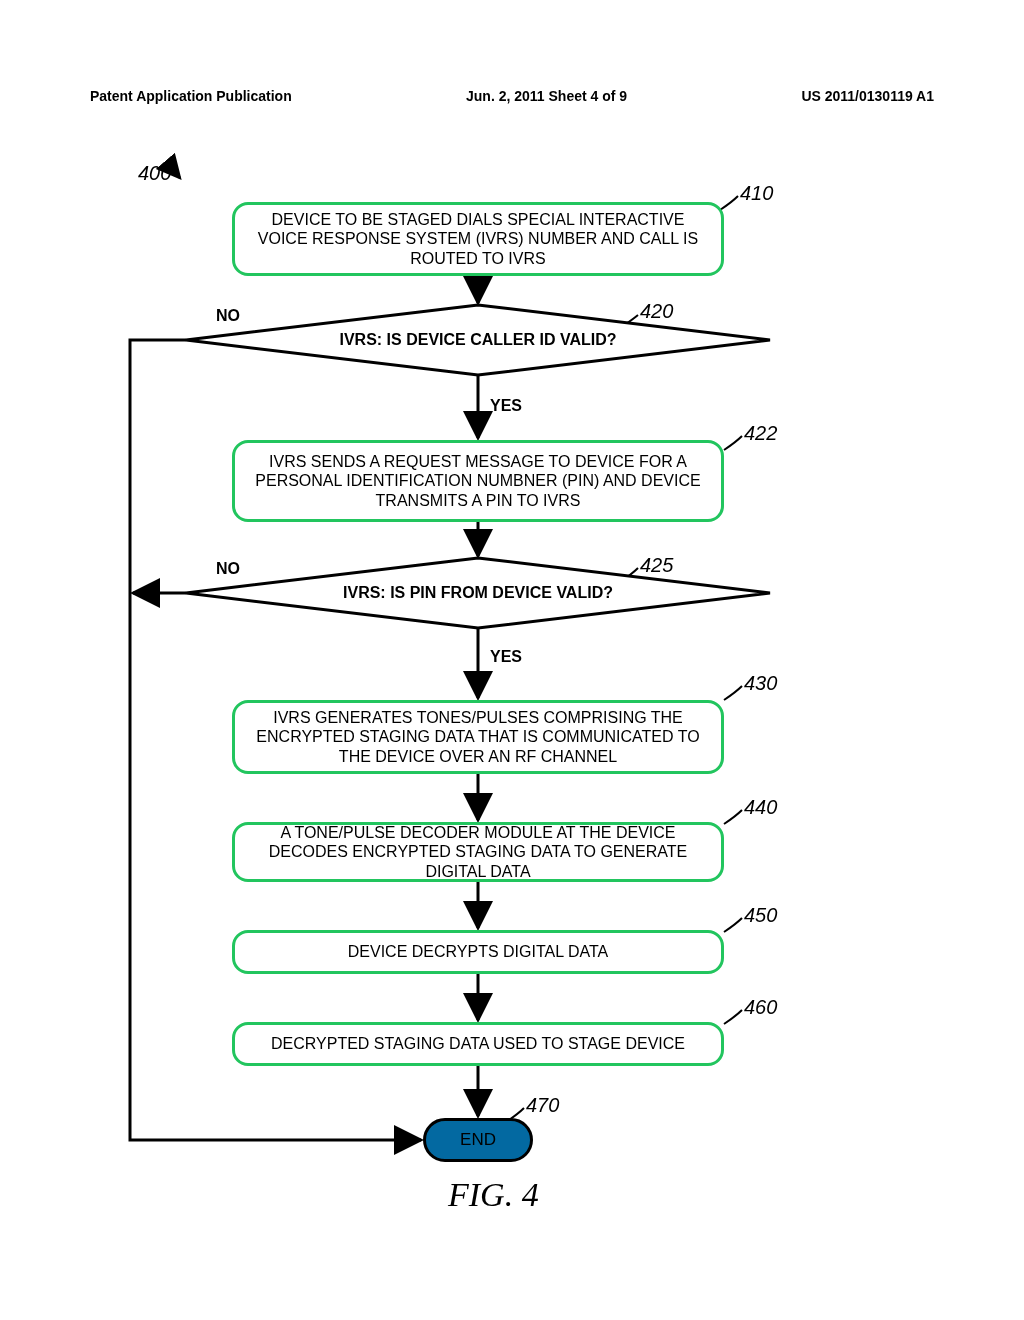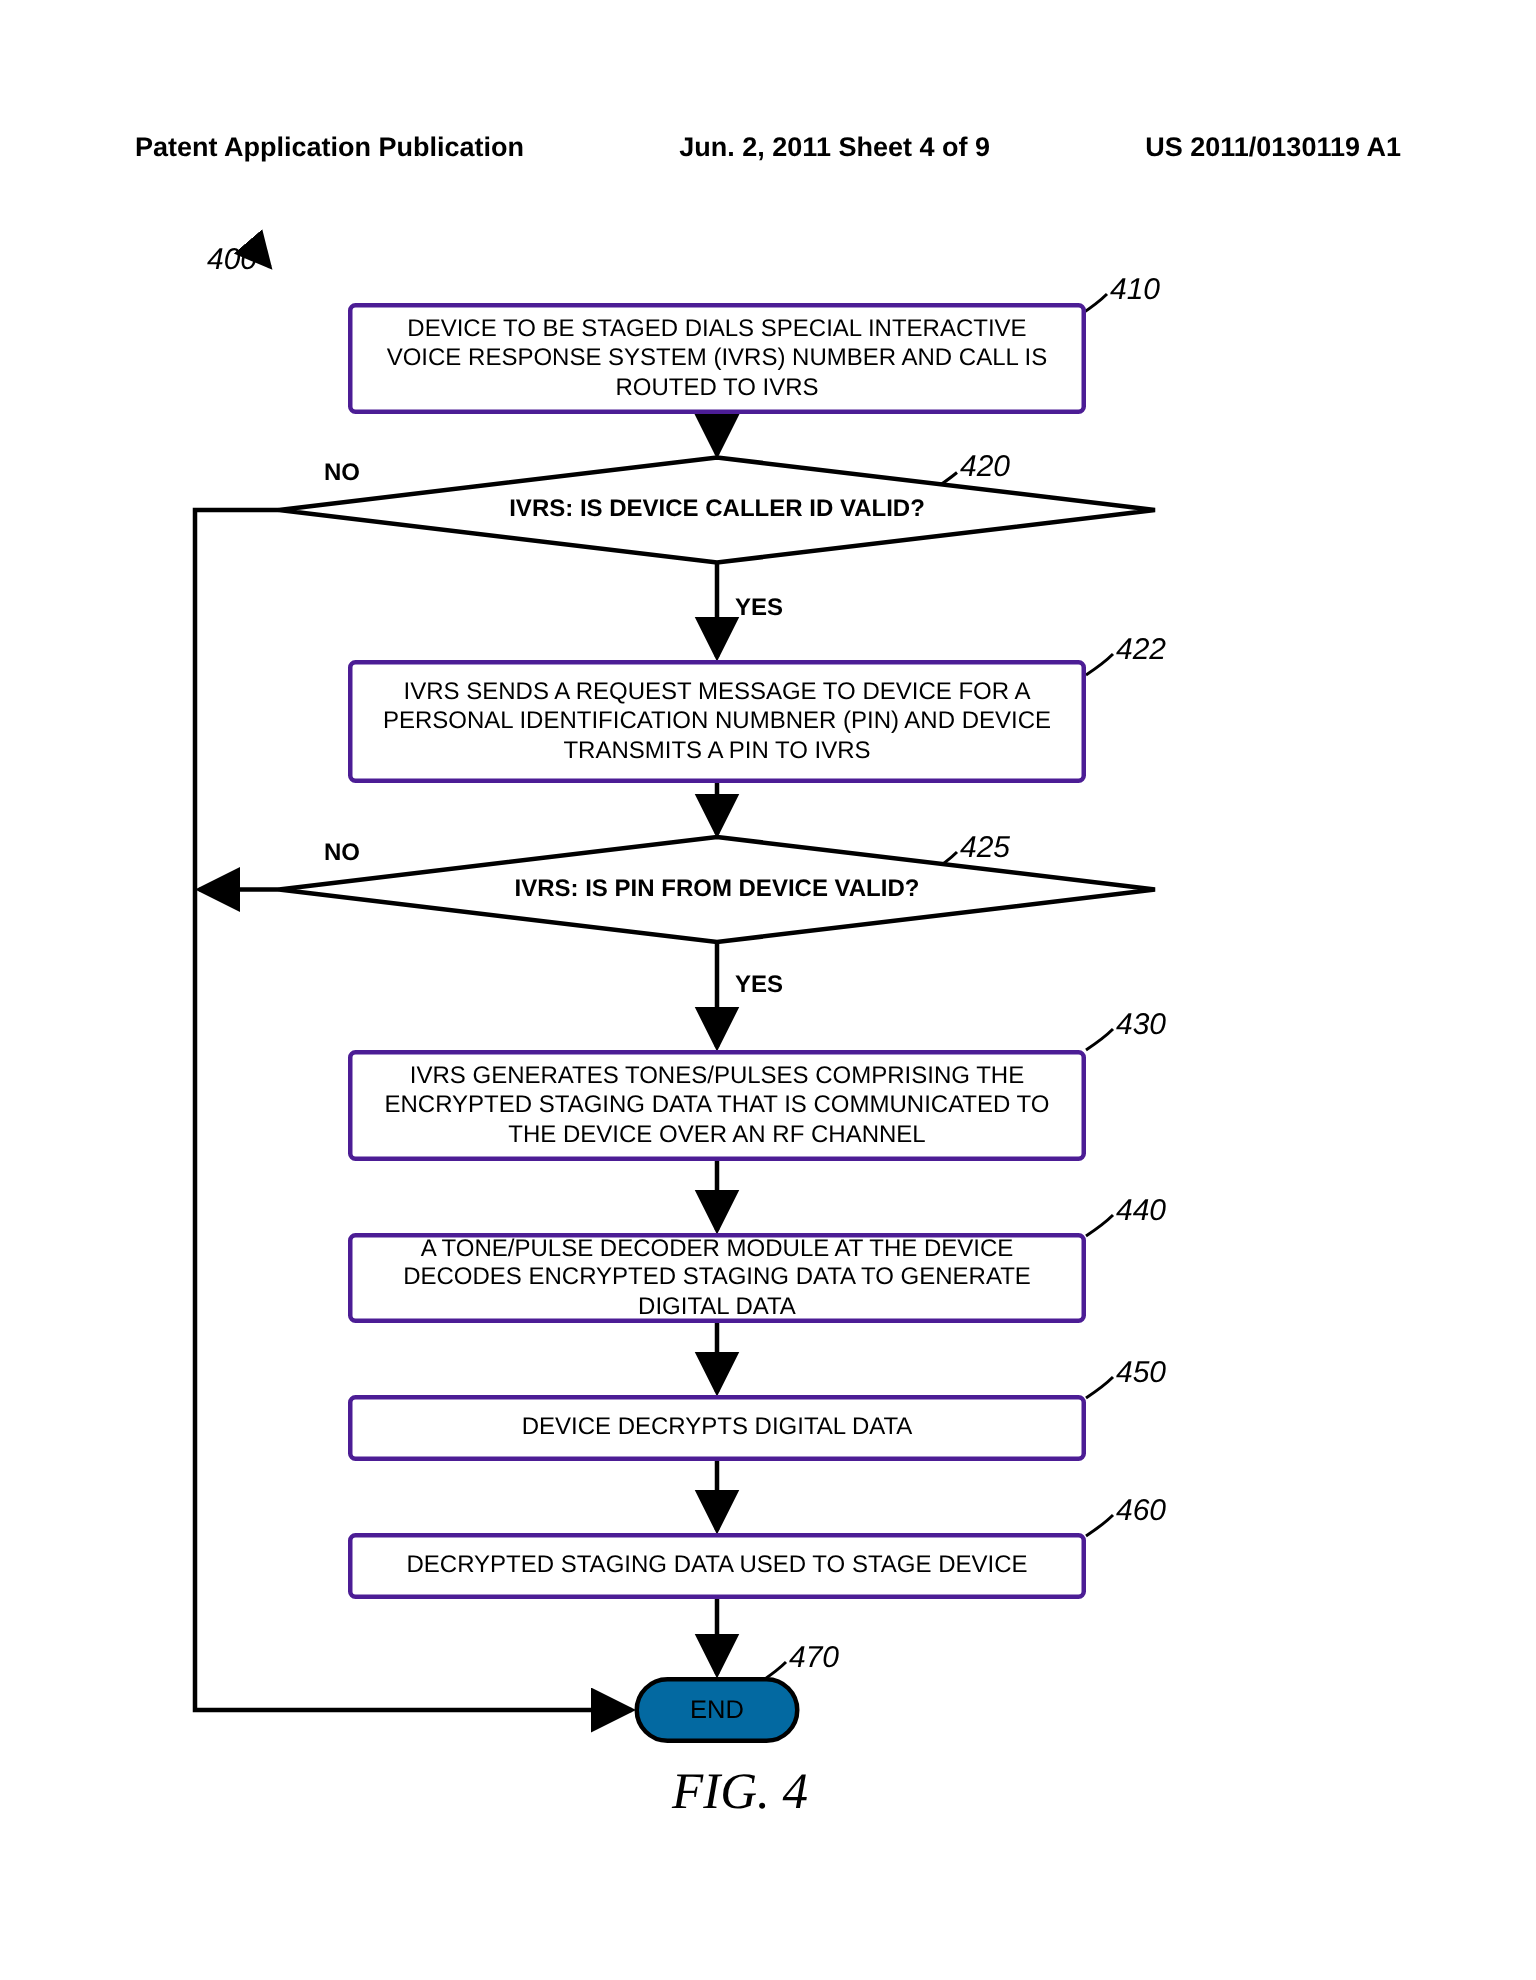--- a/index.html
+++ b/index.html
@@ -11,39 +11,39 @@
     position: relative;
   }
   .header {
     position: absolute;
     top: 88px;
     left: 0;
     width: 1024px;
     padding: 0 90px;
     display: flex;
     justify-content: space-between;
-    font-size: 18px;
+    font-size: 14px;
     font-weight: bold;
   }
   .fig-wrap {
     position: absolute;
     top: 150px;
     left: 0;
     width: 1024px;
     height: 1080px;
   }
   .fig-wrap svg {
     position: absolute;
     top: 0;
     left: 0;
   }
   .box {
     position: absolute;
-    border: 3px solid #4c1d95;
-    border-radius: 5px;
+    border: 3px solid #22c55e;
+    border-radius: 16px;
     display: flex;
     align-items: center;
     justify-content: center;
     text-align: center;
     font-size: 16px;
     font-weight: 500;
     padding: 6px 14px;
     line-height: 1.2;
     background: #fff;
   }

